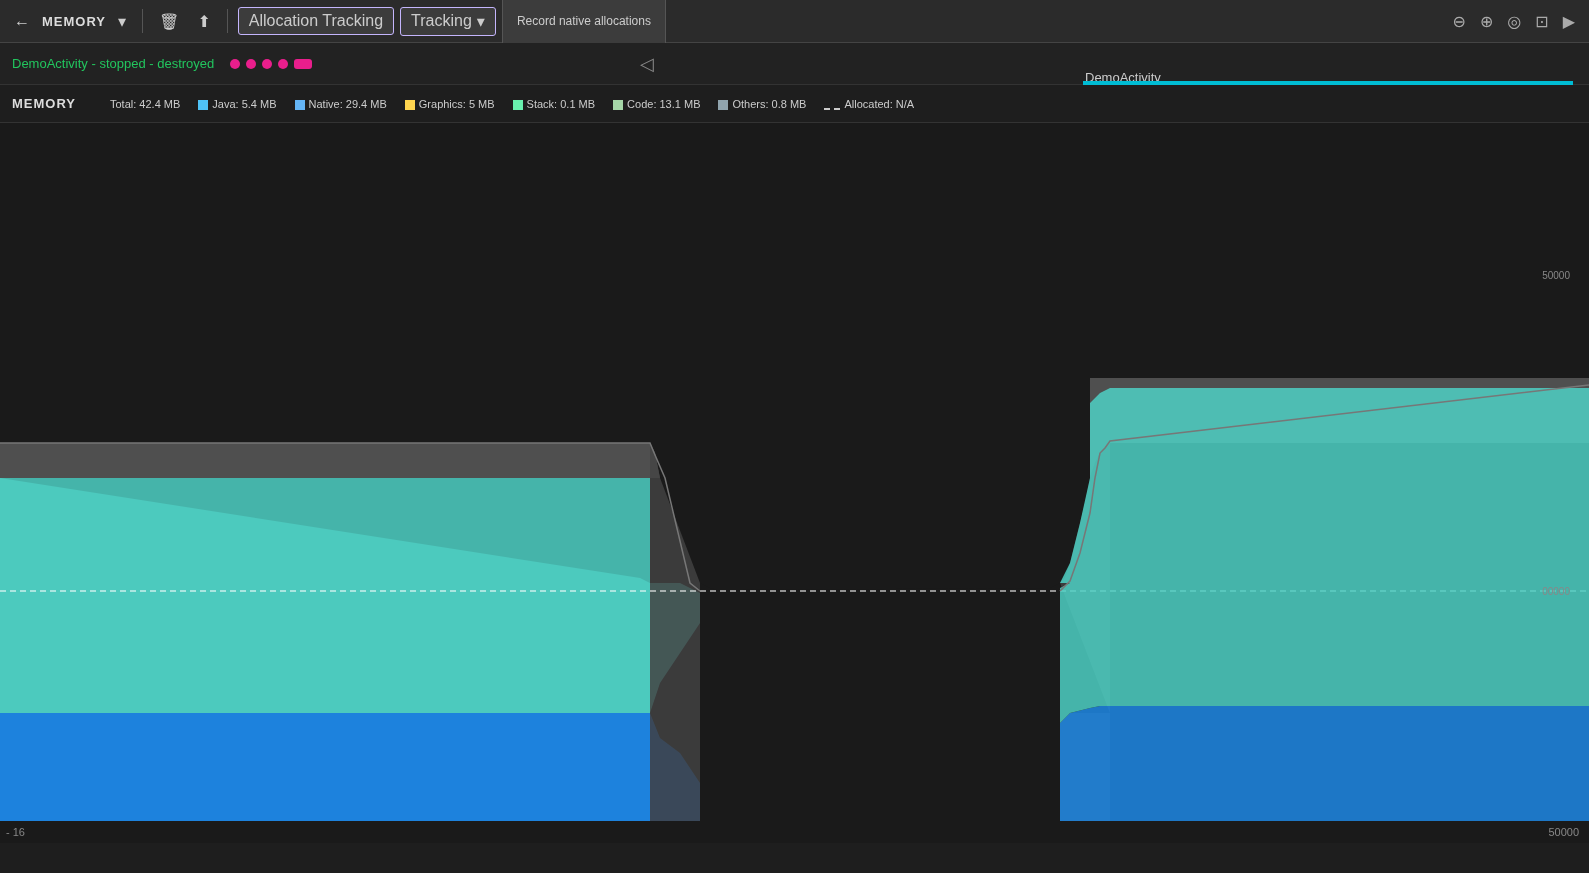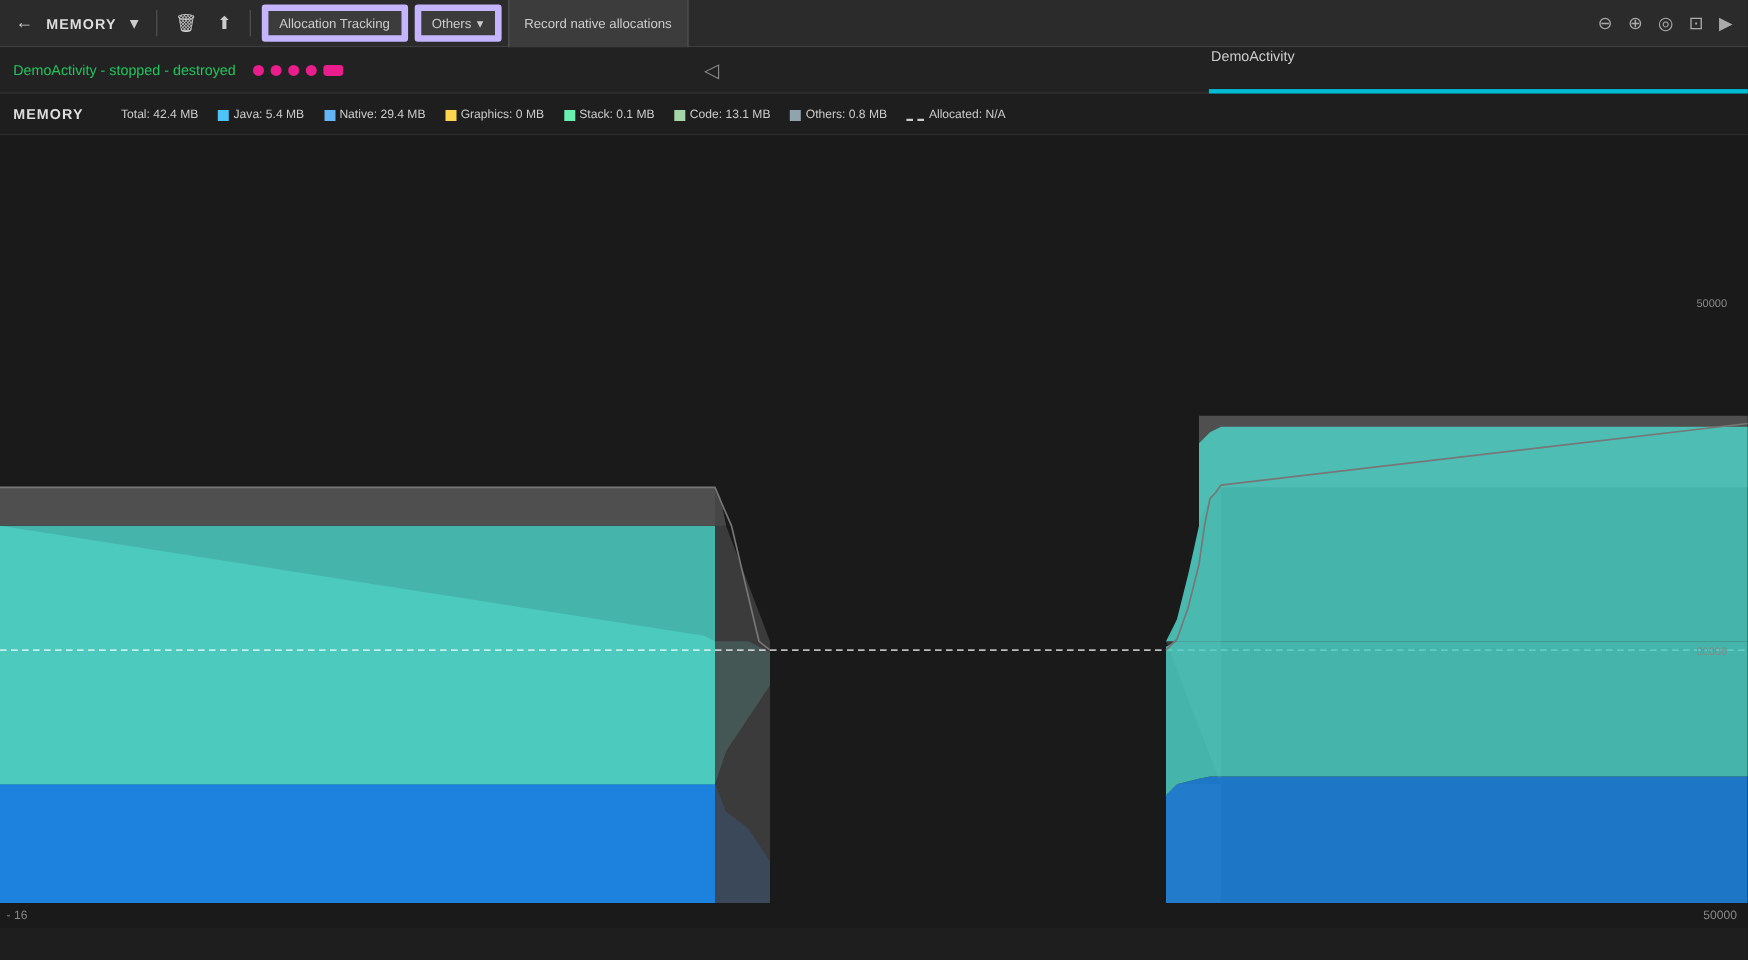--- a/index.html
+++ b/index.html
@@ -39,24 +39,24 @@
     .memory-title {
       font-weight: bold;
       font-size: 13px;
       color: #ddd;
       letter-spacing: 1px;
     }
     .dropdown-btn {
       display: flex;
       align-items: center;
       background: #3c3c3c;
-      border: 6px solid #c4b5fd;
+      border: 1px solid #c4b5fd;
       color: #ccc;
       padding: 4px 10px;
-      font-size: 12px;
+      font-size: 16px;
       cursor: pointer;
       border-radius: 3px;
       gap: 5px;
     }
     .record-btn {
       background: #3c3c3c;
       border: 1px solid #555;
       color: #ccc;
       padding: 21px 14px;
       font-size: 12px;
@@ -112,26 +112,26 @@
       border-radius: 3px;
     }
     .play-icon {
       position: absolute;
       left: 640px;
       color: #888;
       font-size: 18px;
     }
     .demo-activity-right {
       position: absolute;
-      right: 0;
+      right: 16px;
       top: 0;
       width: 500px;
       height: 42px;
       display: flex;
-      align-items: flex-start;
+      align-items: flex-end;
       padding: 0 12px;
     }
     .demo-activity-label {
       color: #ccc;
       font-size: 13px;
     }
     .teal-bar {
       position: absolute;
       bottom: 0;
       right: 0;
@@ -220,21 +220,21 @@
   <span class="memory-title">MEMORY</span>
   <button class="toolbar-btn">▾</button>
   <div class="toolbar-separator"></div>
   <button class="toolbar-btn">🗑</button>
   <button class="toolbar-btn">⬆</button>
   <div class="toolbar-separator"></div>
   <button class="dropdown-btn">
     <span>Allocation Tracking</span>
   </button>
   <button class="dropdown-btn">
-    <span>Others</span>
+    <span>Tracking</span>
     <span>▾</span>
   </button>
   <button class="record-btn">
     <span>Record native allocations</span>
   </button>
   <div class="toolbar-icons-right">
     <button class="icon-btn">⊖</button>
     <button class="icon-btn">⊕</button>
     <button class="icon-btn">◎</button>
     <button class="icon-btn">⊡</button>
@@ -266,21 +266,21 @@
   <div class="legend-item">
     <span class="legend-color" style="background:#4fc3f7;"></span>
     <span>Java: 5.4 MB</span>
   </div>
   <div class="legend-item">
     <span class="legend-color" style="background:#64b5f6;"></span>
     <span>Native: 29.4 MB</span>
   </div>
   <div class="legend-item">
     <span class="legend-color" style="background:#ffd54f;"></span>
-    <span>Graphics: 0 MB</span>
+    <span>Graphics: 5 MB</span>
   </div>
   <div class="legend-item">
     <span class="legend-color" style="background:#69f0ae;"></span>
     <span>Stack: 0.1 MB</span>
   </div>
   <div class="legend-item">
     <span class="legend-color" style="background:#a5d6a7;"></span>
     <span>Code: 13.1 MB</span>
   </div>
   <div class="legend-item">

